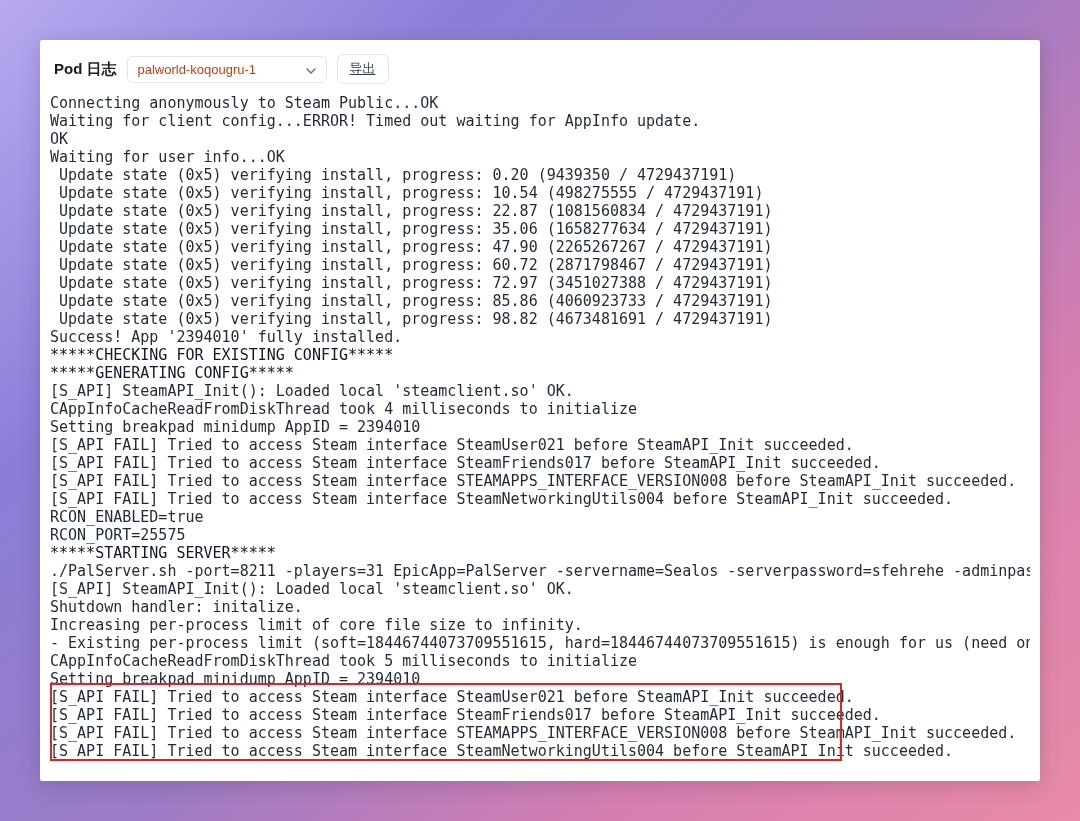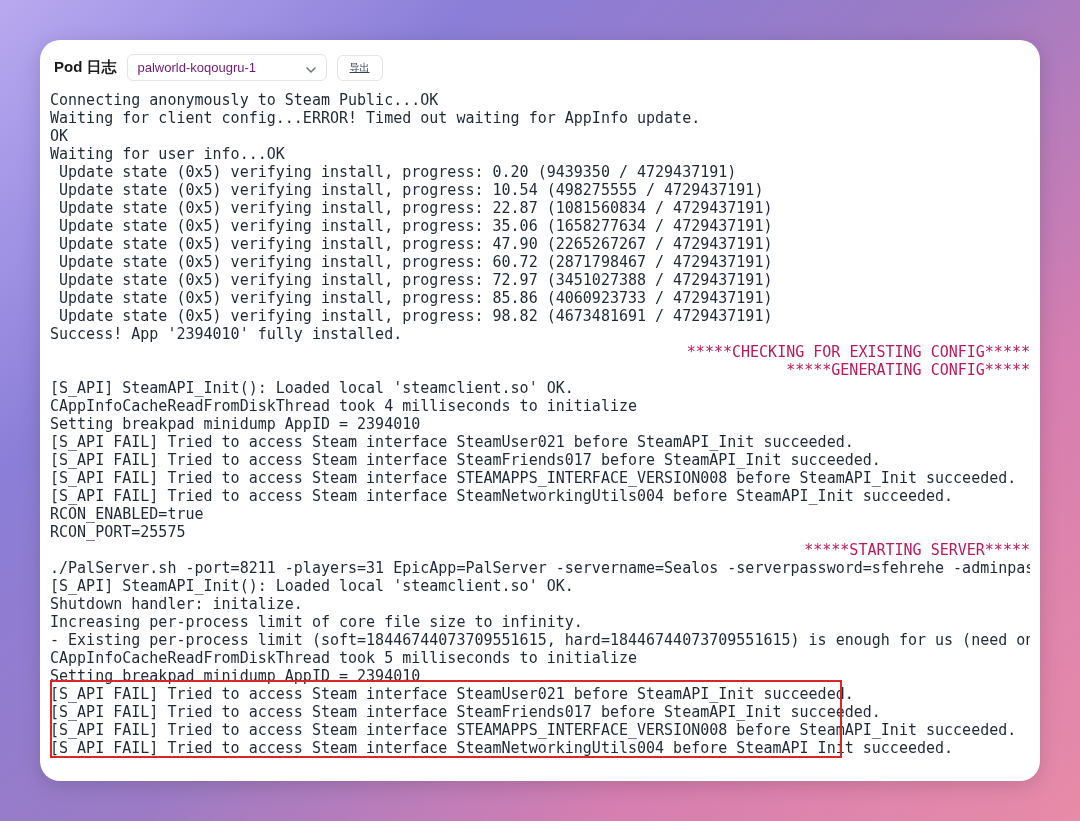--- a/index.html
+++ b/index.html
@@ -9,21 +9,21 @@
     }
     body {
       width: 1080px;
       height: 821px;
       background: linear-gradient(135deg, #b8a9f0 0%, #8b7ed8 25%, #9b7bc5 50%, #d67eb0 75%, #e88ba8 100%);
       padding: 40px;
       font-family: -apple-system, BlinkMacSystemFont, "Segoe UI", sans-serif;
     }
     .card {
       background: #ffffff;
-      border-radius: 20px;
+      border-radius: 2px;
       width: 100%;
       height: 100%;
       padding: 14px 10px 10px 10px;
       box-shadow: 0 4px 20px rgba(0,0,0,0.15);
       display: flex;
       flex-direction: column;
       overflow: hidden;
     }
     .header {
       display: flex;
@@ -38,53 +38,52 @@
       margin-left: 4px;
     }
     .select-box {
       display: flex;
       align-items: center;
       justify-content: space-between;
       border: 1px solid #e4e4e7;
       border-radius: 6px;
       padding: 5px 10px;
       font-size: 13px;
-      color: #701a75;
+      color: #c2410c;
       min-width: 200px;
       background: #fff;
       cursor: pointer;
     }
     .chevron {
       width: 10px;
       height: 10px;
       display: inline-block;
     }
     .export-btn {
       border: 1px solid #e4e4e7;
       border-radius: 6px;
       padding: 5px 12px;
-      font-size: 10px;
+      font-size: 13px;
       color: #374151;
       background: #fff;
       cursor: pointer;
       text-decoration: underline;
     }
     .log-body {
       flex: 1;
       font-family: "SF Mono", Menlo, Monaco, Consolas, monospace;
       font-size: 15px;
       line-height: 18px;
       color: #1f2937;
       white-space: pre;
       overflow: hidden;
       position: relative;
     }
     .green {
-      color: #be185d;
-      text-align: right;
+      color: #0f172a;
     }
     .highlight-box {
       position: absolute;
       border: 2px solid #dc2626;
       pointer-events: none;
     }
   </style>
 </head>
 <body>
 

